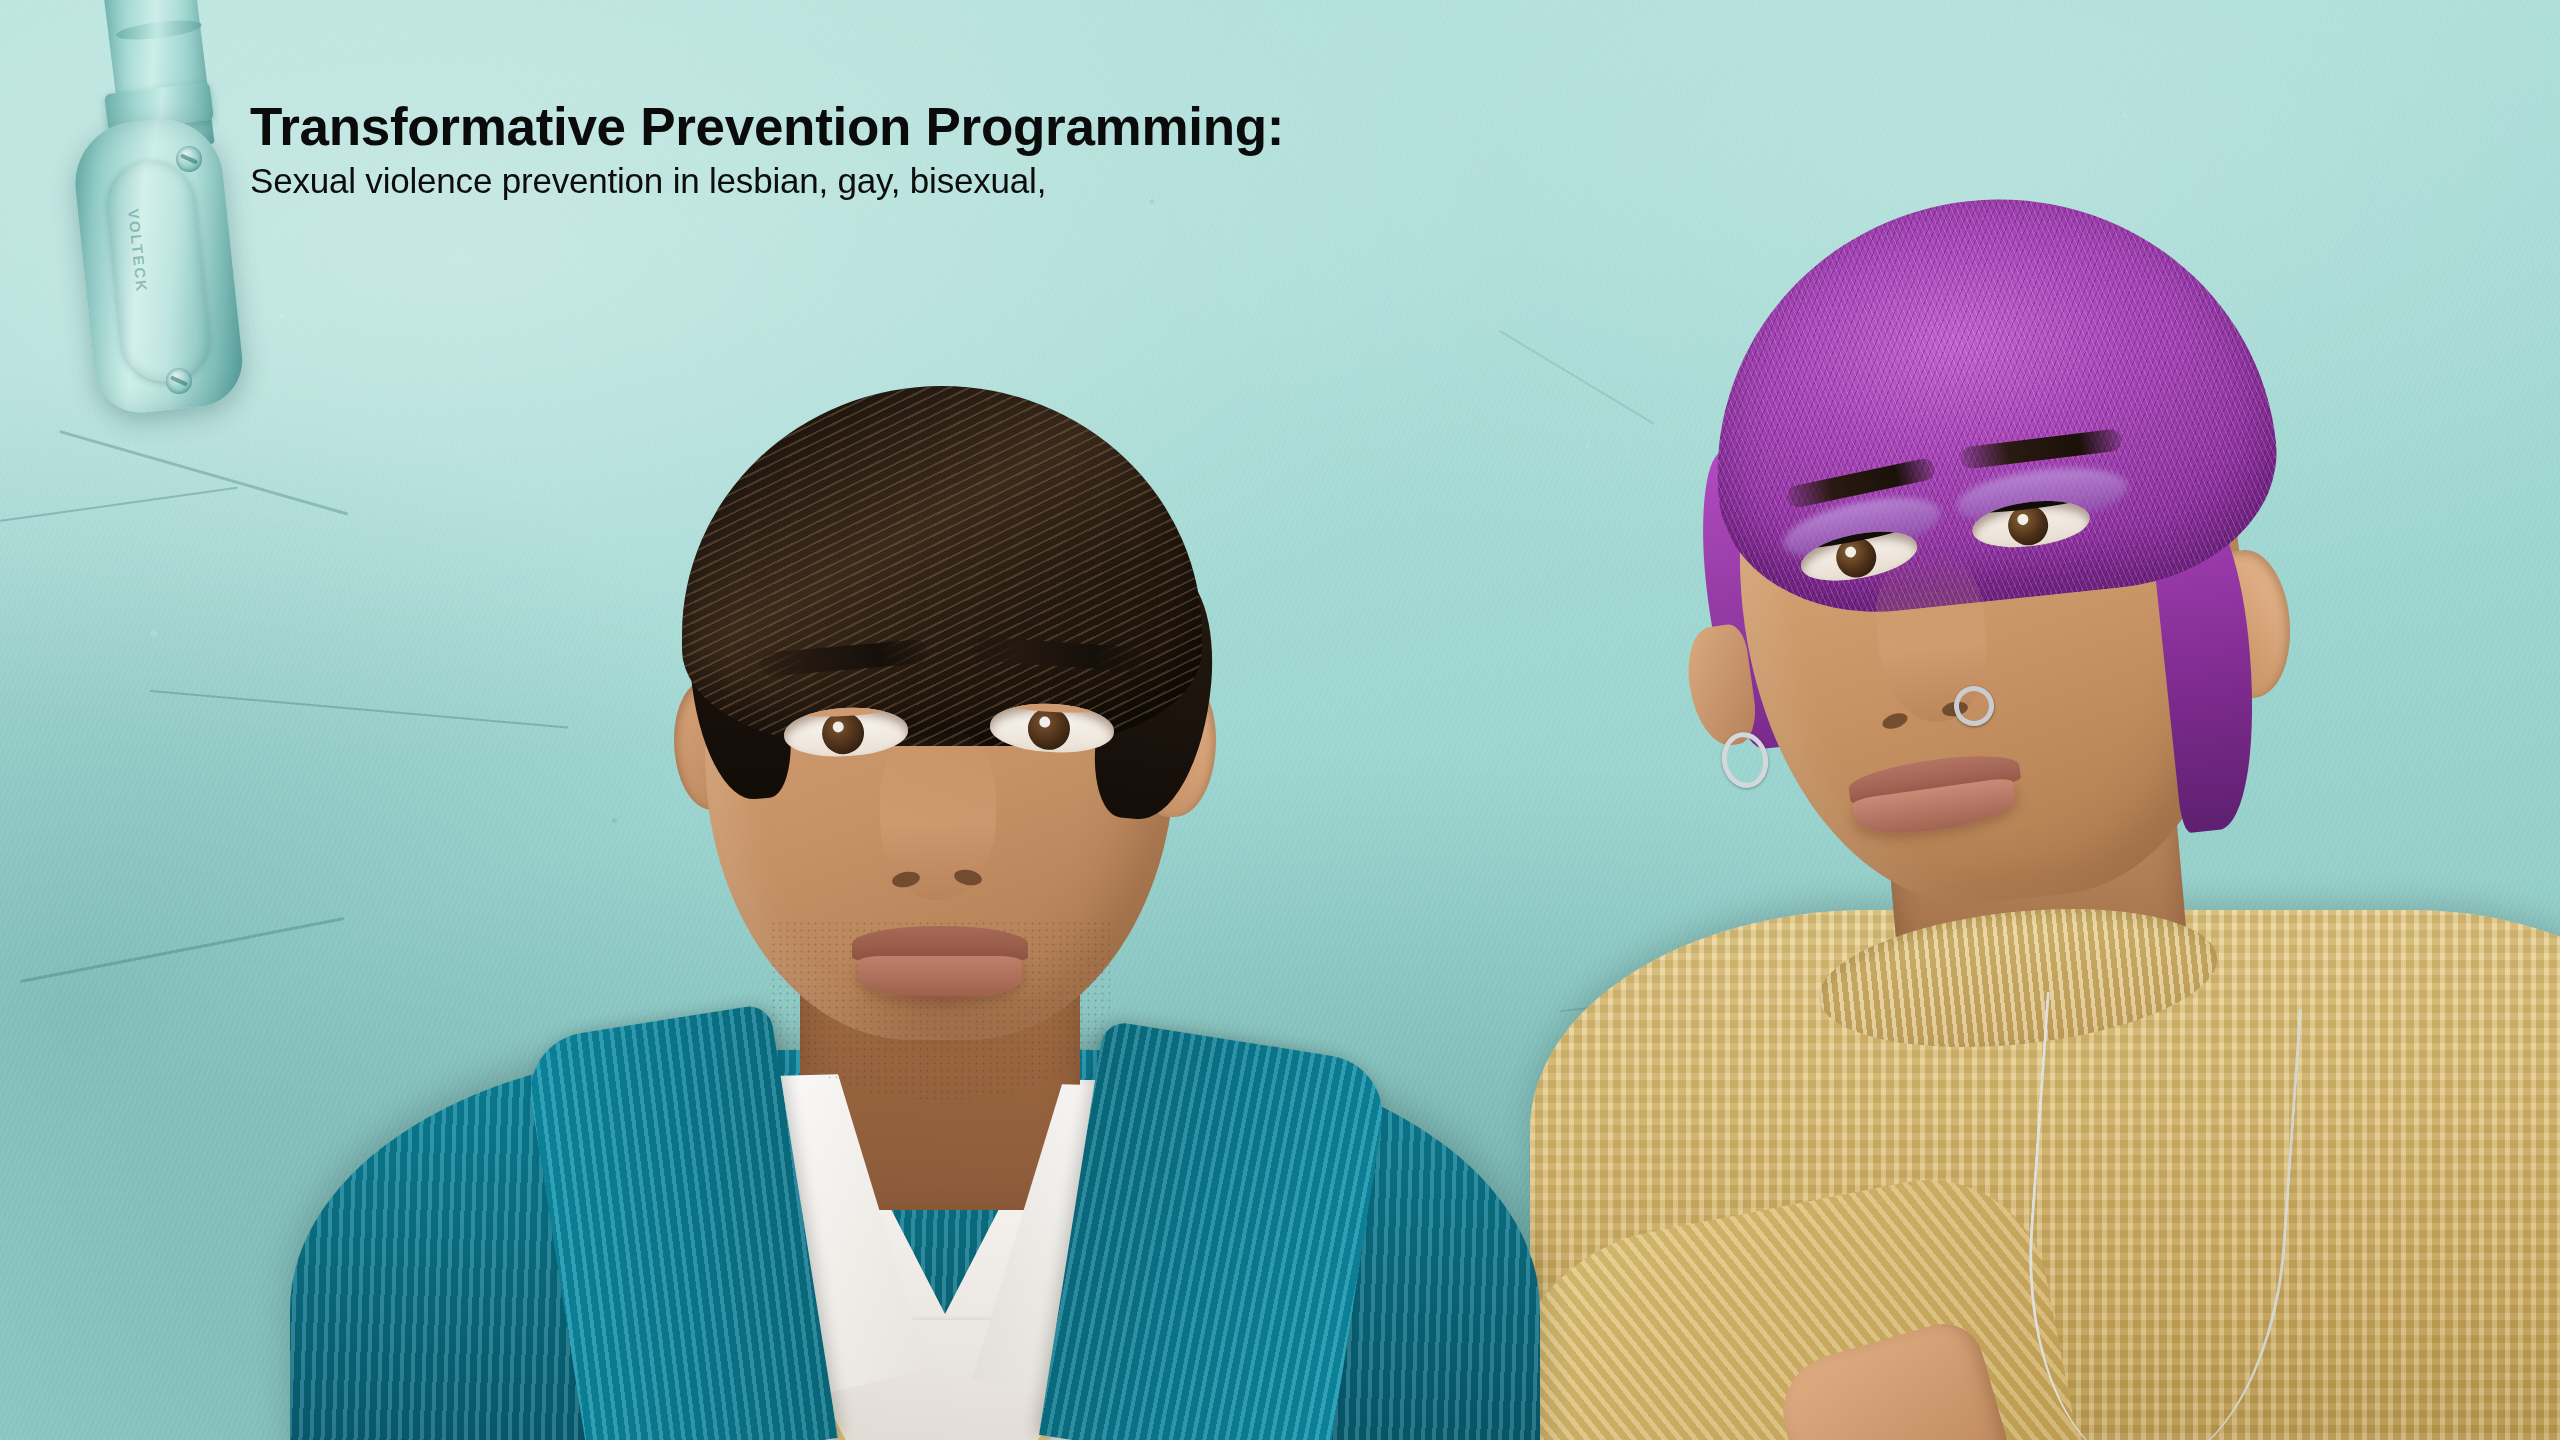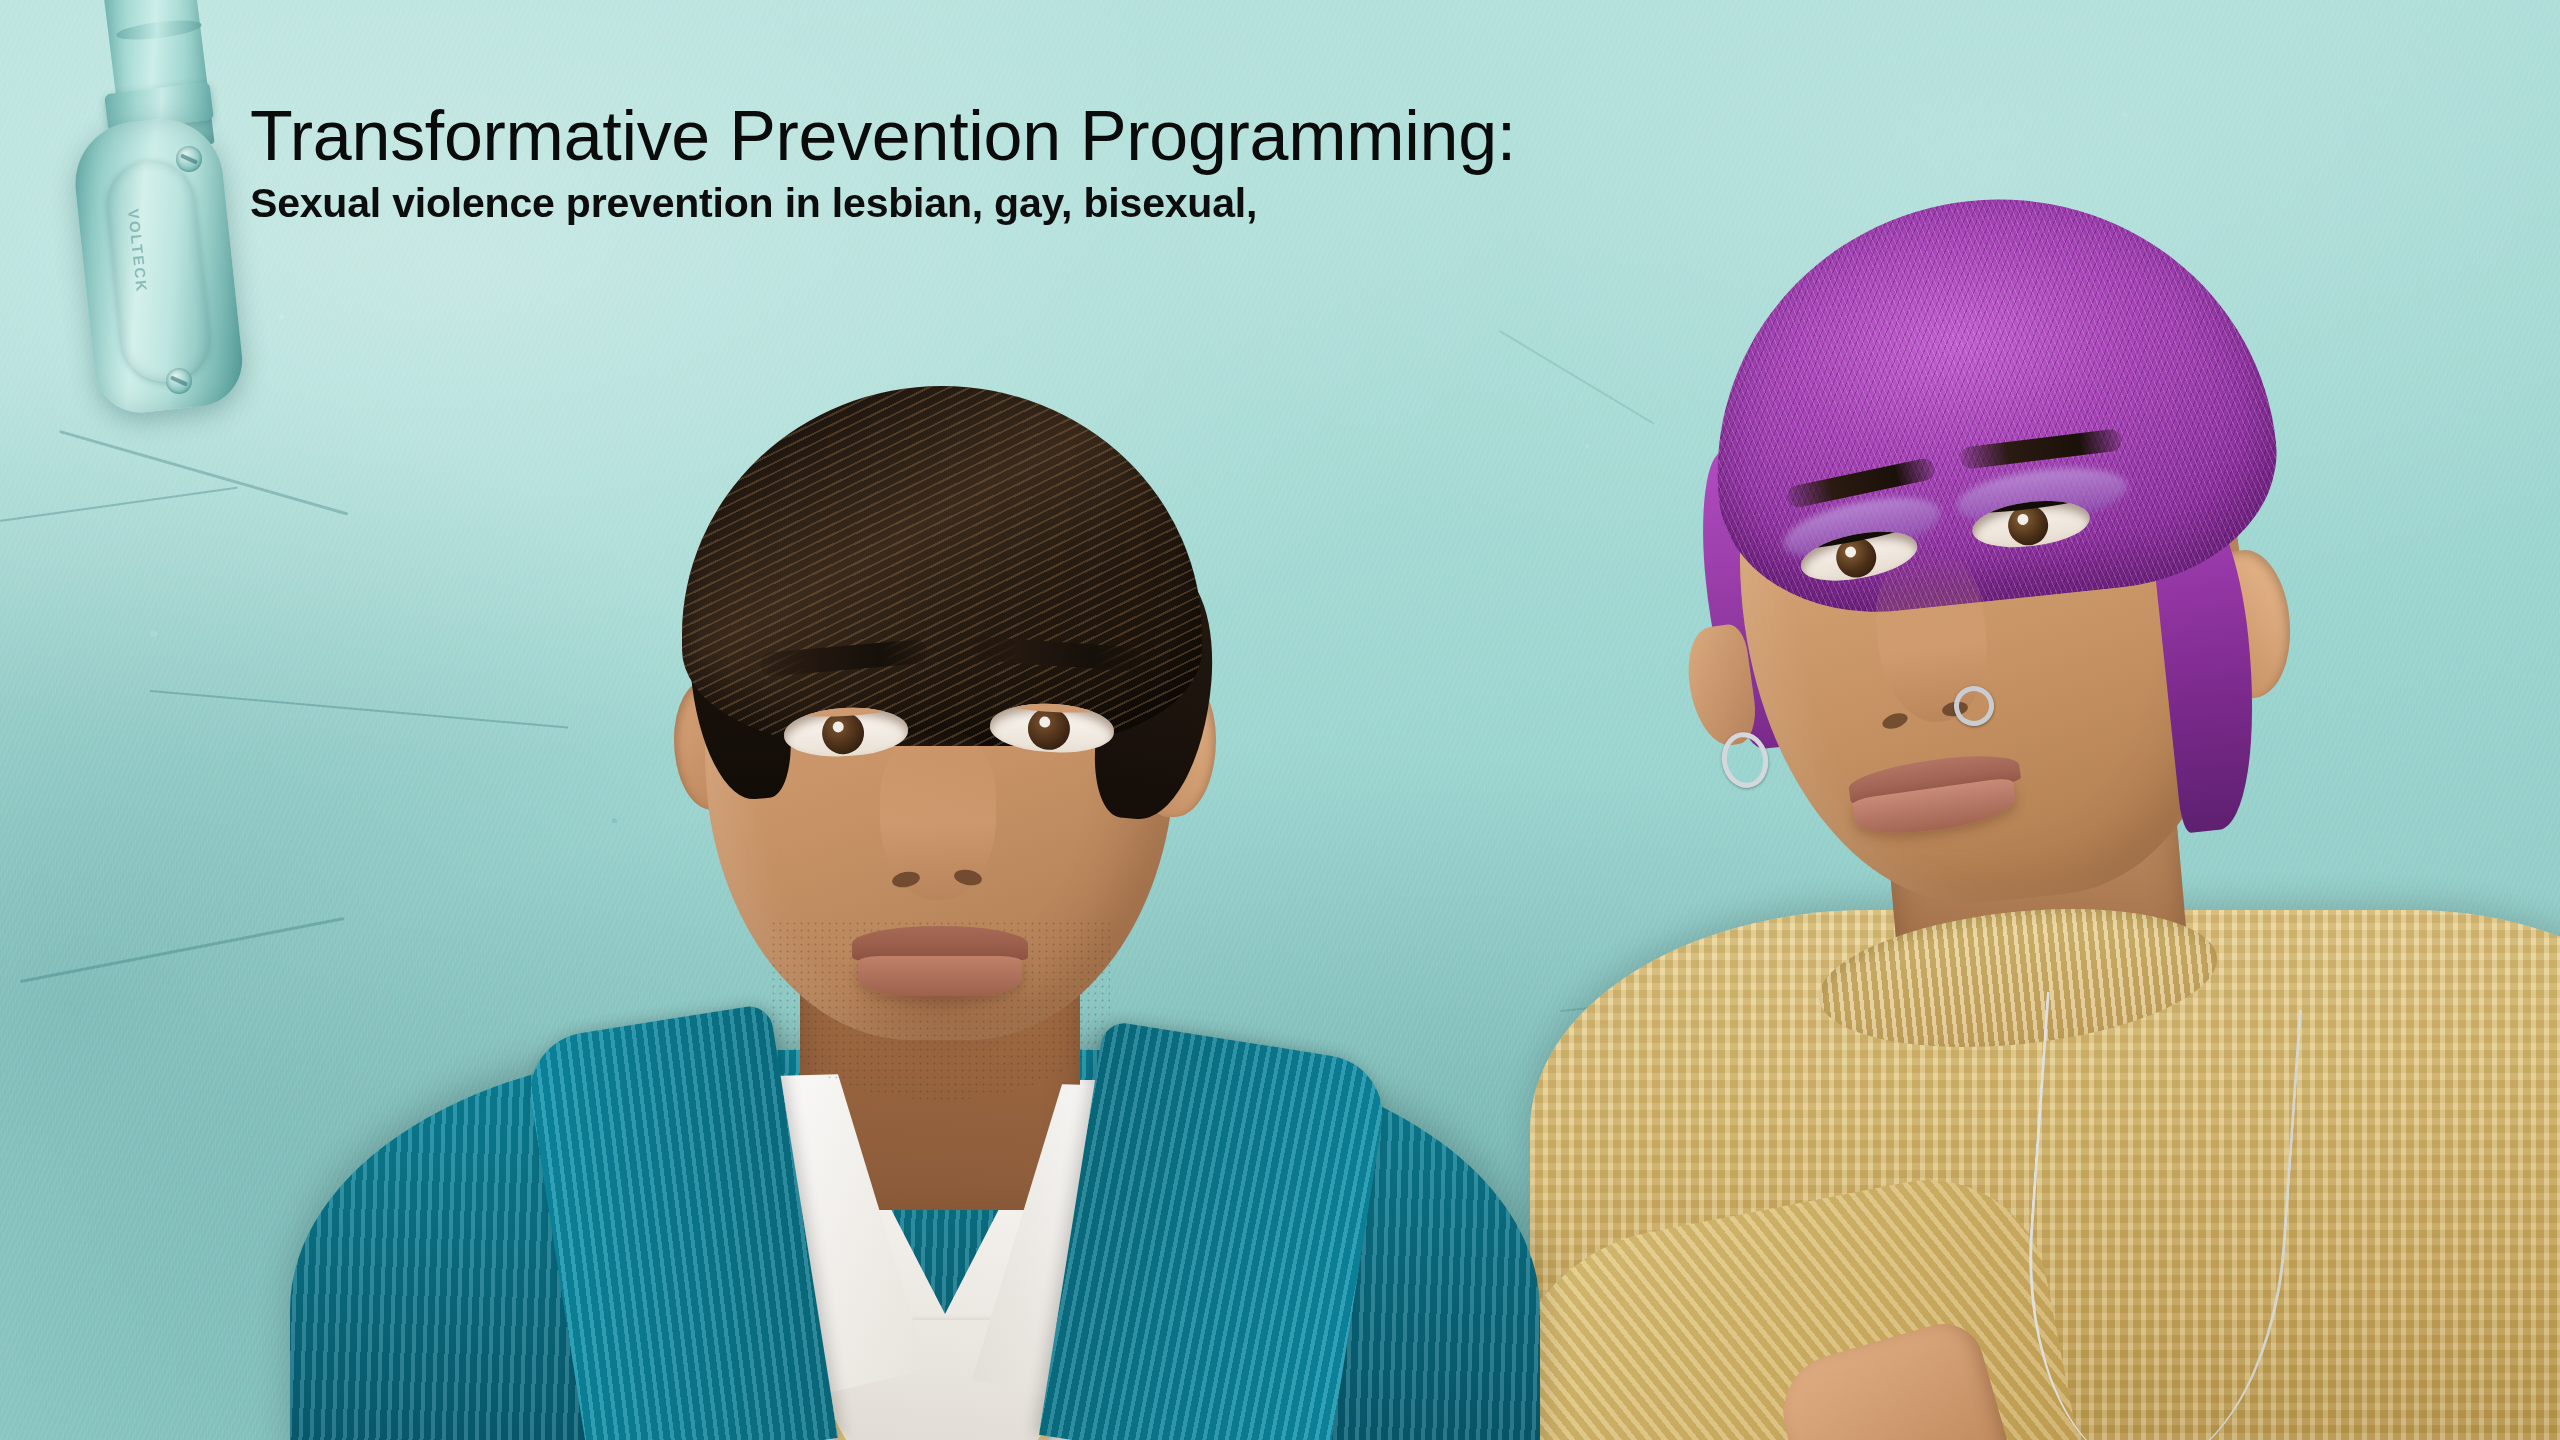--- a/index.html
+++ b/index.html
@@ -433,27 +433,27 @@
     position:absolute;left:294px;top:668px;width:162px;height:42px;
     background:linear-gradient(180deg,#c98a78,#a16451);
     border-radius:14% 14% 52% 52%;transform:rotate(-8deg);
     box-shadow:0 5px 12px rgba(90,50,32,.32);
   }
 
   
   .textblock{position:absolute;left:250px;top:98px;width:1560px;}
   .hl-title{
     margin:0;
-    font-size:70px;line-height:1.10;font-weight:400;
+    font-size:53px;line-height:1.10;font-weight:700;
     color:#0b0b0b;letter-spacing:-.3px;
     white-space:nowrap;
   }
   .hl-sub{
     margin:4px 0 0 0;
-    font-size:41px;line-height:1.20;font-weight:700;
+    font-size:35px;line-height:1.20;font-weight:400;
     color:#0d0d0d;letter-spacing:-.2px;
   }
   .hl-sub span{display:block;white-space:nowrap;}
 
   
   .logo{position:absolute;left:52px;top:1318px;width:240px;}
   .logo-word{
     font-size:72px;line-height:.9;font-weight:700;
     color:#0a0a0a;letter-spacing:-2px;
   }

